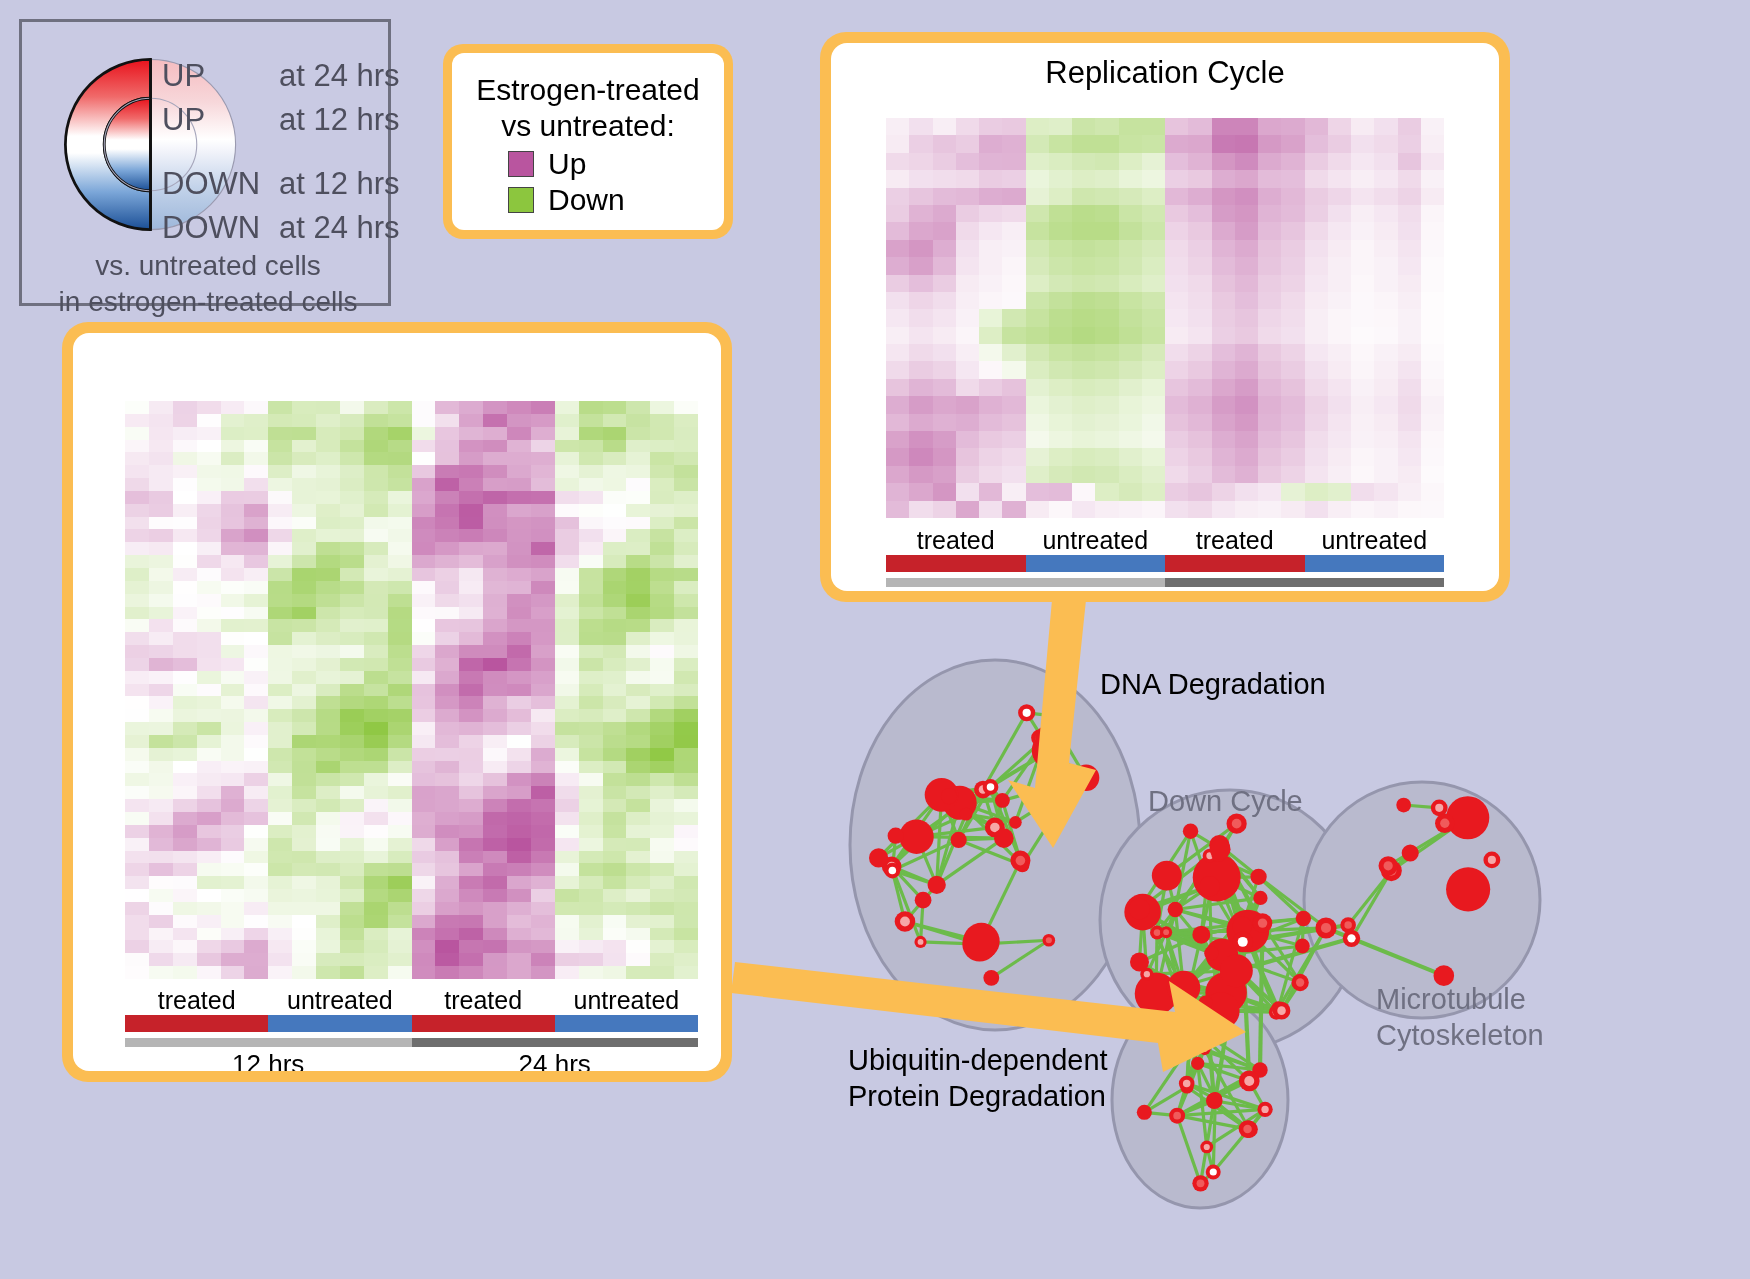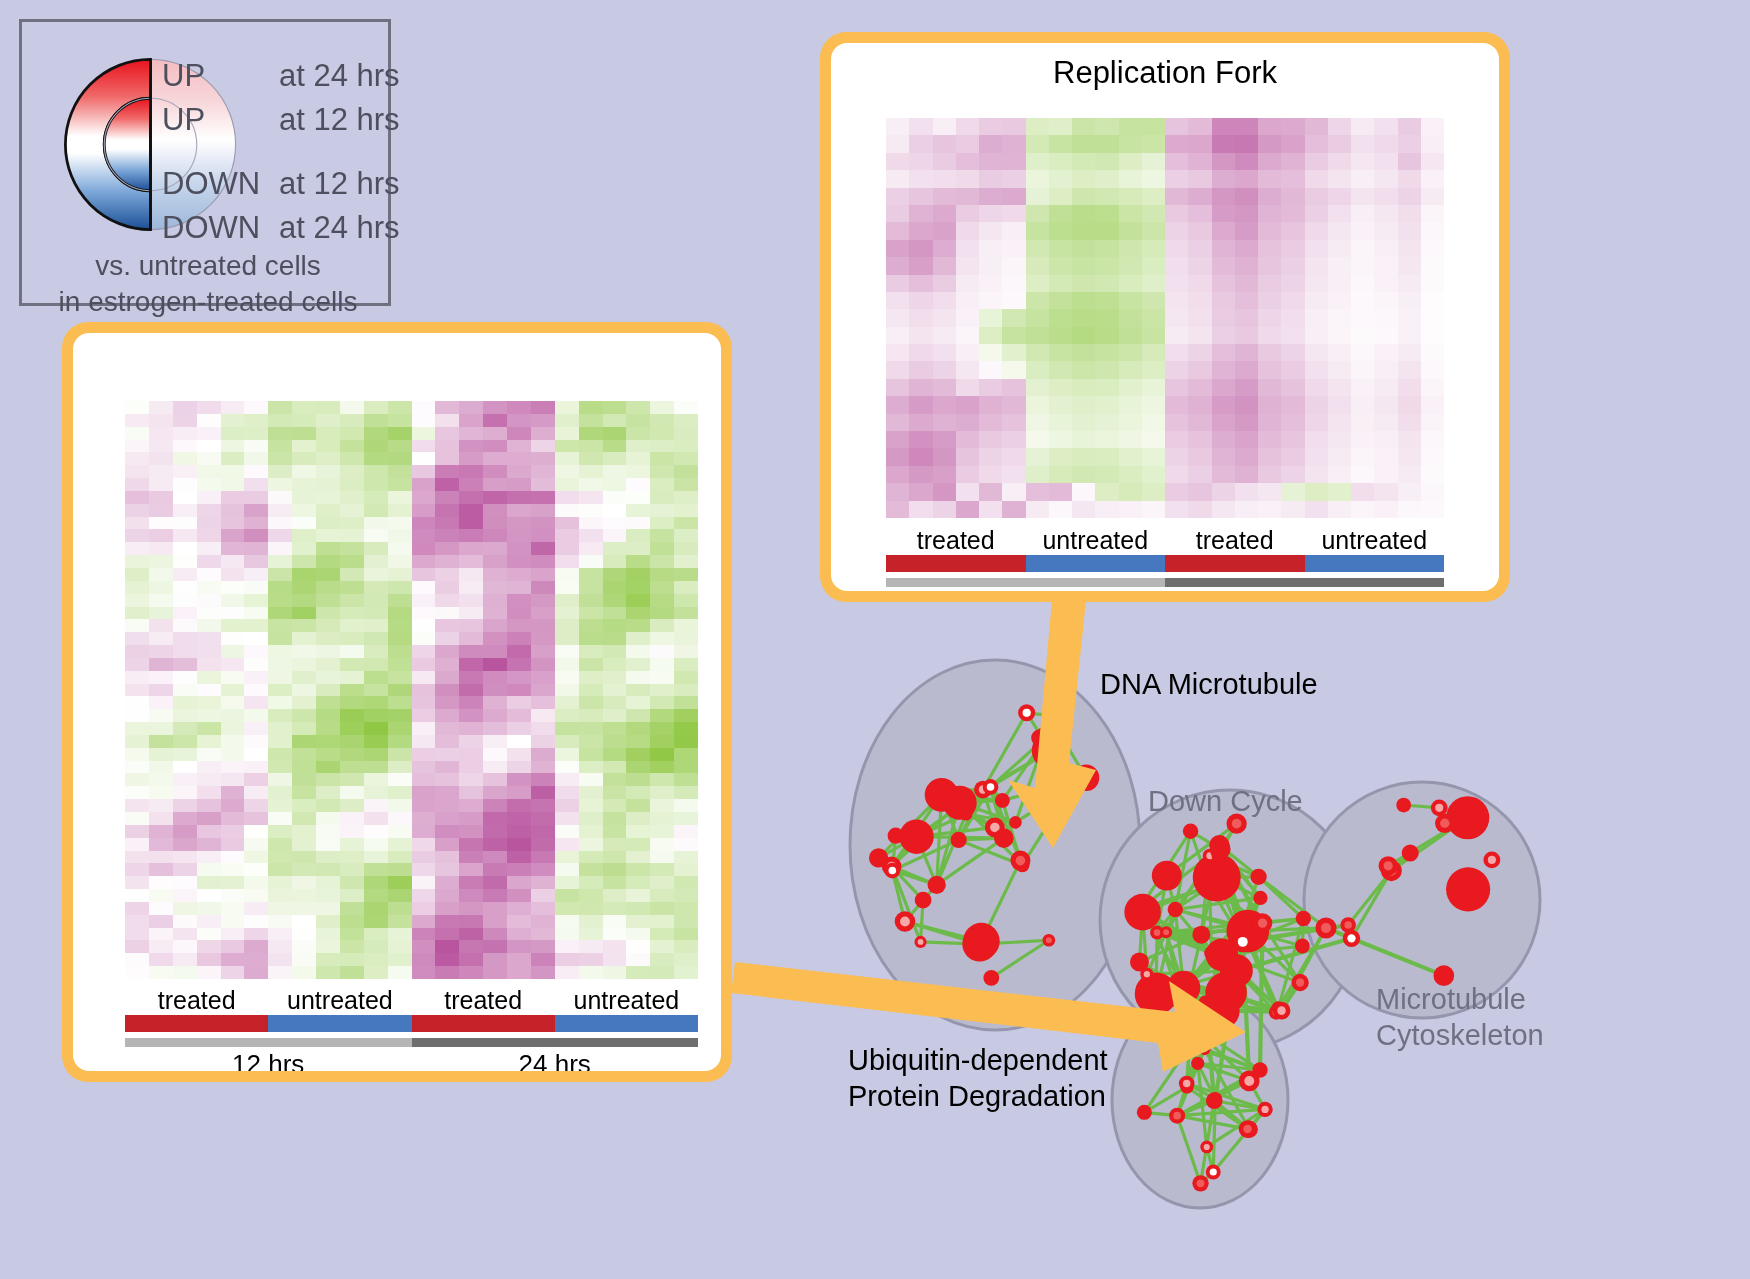--- a/index.html
+++ b/index.html
@@ -128,24 +128,38 @@
         <span>at 24 hrs</span>
       </div>
     </div>
 
     <div id="keyfoot">
       <div>vs. untreated cells</div>
       <div>in estrogen-treated cells</div>
     </div>
   </div>
 
+  <div id="legendbox">
+    <div id="legendinner">
+      <div class="ltitle">Estrogen-treated</div>
+      <div class="ltitle">vs untreated:</div>
+      <div class="lrow">
+        <span class="swatch" style="background:#b9559f"></span>
+        <span class="lbl">Up</span>
+      </div>
+      <div class="lrow">
+        <span class="swatch" style="background:#8cc63e"></span>
+        <span class="lbl">Down</span>
+      </div>
+    </div>
+  </div>
 
   <div class="panel" id="panel-rf">
     <div class="panel-inner">
-      <div class="panel-title">Replication Fork</div>
+      <div class="panel-title">Replication Cycle</div>
       <div class="hm" id="hm-rf" style="left: 55px; top: 75px; width: 558px; height: 400px; grid-template-columns: repeat(24, 1fr); grid-template-rows: repeat(23, 1fr);">
           <div style="background: rgb(248, 238, 245);"></div>
           <div style="background: rgb(242, 224, 238);"></div>
           <div style="background: rgb(248, 238, 245);"></div>
           <div style="background: rgb(240, 218, 234);"></div>
           <div style="background: rgb(234, 204, 226);"></div>
           <div style="background: rgb(233, 201, 224);"></div>
           <div style="background: rgb(221, 238, 197);"></div>
           <div style="background: rgb(223, 239, 201);"></div>
           <div style="background: rgb(203, 229, 168);"></div>
@@ -2259,20 +2273,20 @@
       </g>
     </svg>
 
   <svg id="arrows" viewBox="0 0 1750 1279">
 
     <path d="M1052 600 L1035 788 L1008 780 L1053 848 L1096 770 L1069 763 L1086 600 Z" fill="#fbbd52"></path>
 
     <path d="M735 962 L1175 1012 L1169 981 L1246 1032 L1163 1072 L1158 1043 L731 993 Z" fill="#fbbd52"></path>
   </svg>
 
-  <div class="netlabel" id="lbl-dna">DNA Microtubule</div>
+  <div class="netlabel" id="lbl-dna">DNA Degradation</div>
   <div class="netlabel" id="lbl-cc">Down Cycle</div>
   <div class="netlabel" id="lbl-ub">Ubiquitin-dependent
 Protein Degradation</div>
   <div class="netlabel" id="lbl-mt">Microtubule
 Cytoskeleton</div>
 
 </div>
 
 </body></html>

